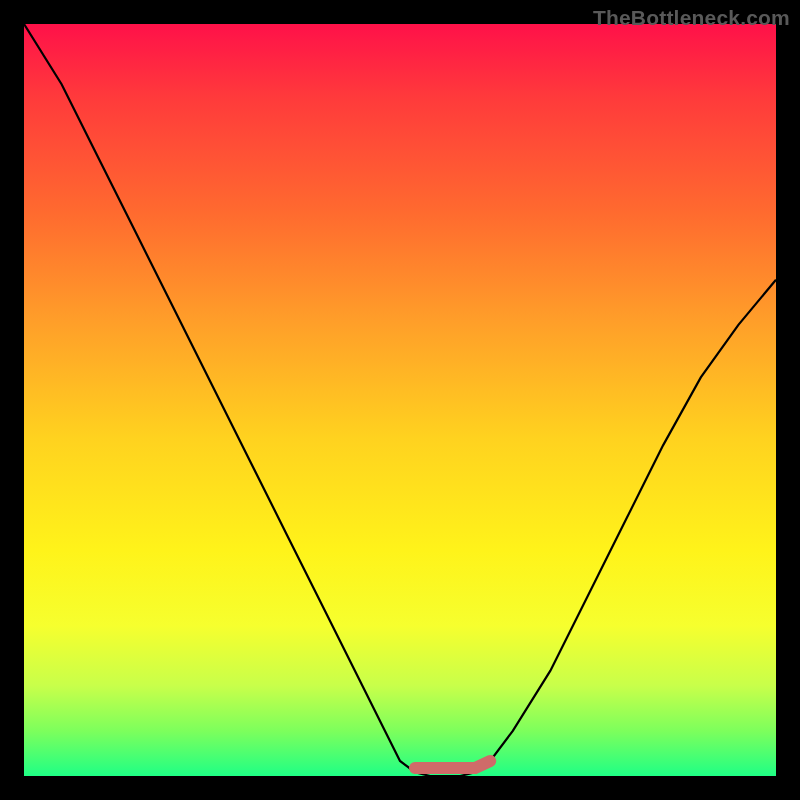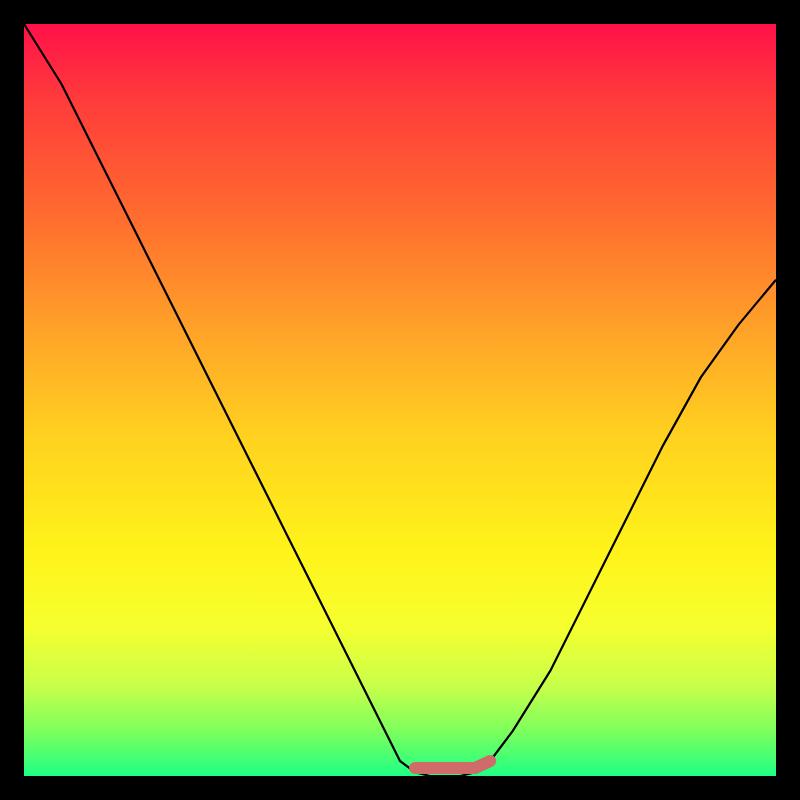--- a/index.html
+++ b/index.html
@@ -60,13 +60,14 @@
 </head>
 <body>
 
 <div class="frame">
   <div class="plot">
     <svg class="curve" viewBox="0 0 752 752">
       <path id="curve-path" class="line" d="M0.0 0.0 L37.6 60.2 L75.2 135.4 L112.8 210.6 L150.4 285.8 L188.0 361.0 L225.6 436.2 L263.2 511.4 L300.8 586.6 L338.4 661.8 L361.0 706.9 L376.0 737.0 L391.0 748.2 L406.1 752.0 L421.1 752.0 L436.2 752.0 L451.2 748.2 L466.2 737.0 L488.8 706.9 L526.4 646.7 L564.0 571.5 L601.6 496.3 L639.2 421.1 L676.8 353.4 L714.4 300.8 L752.0 255.7"></path>
       <path id="marker-path" class="marker" d="M391.0 744.0 L406.1 744.0 L421.1 744.0 L436.2 744.0 L451.2 744.0 L466.2 737.0"></path>
     </svg>
   </div>
+  <div class="watermark">TheBottleneck.com</div>
 </div>
 
 </body></html>

